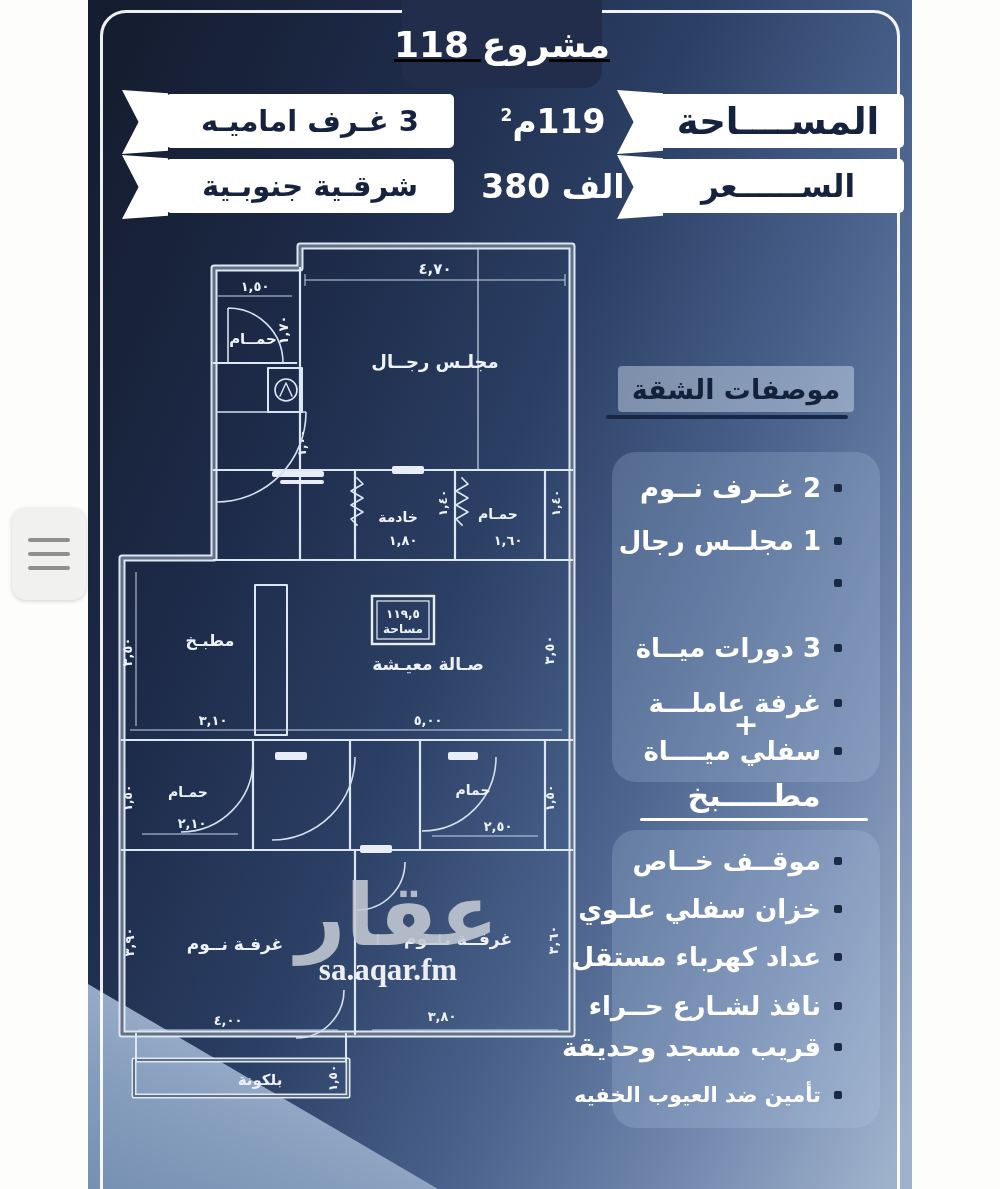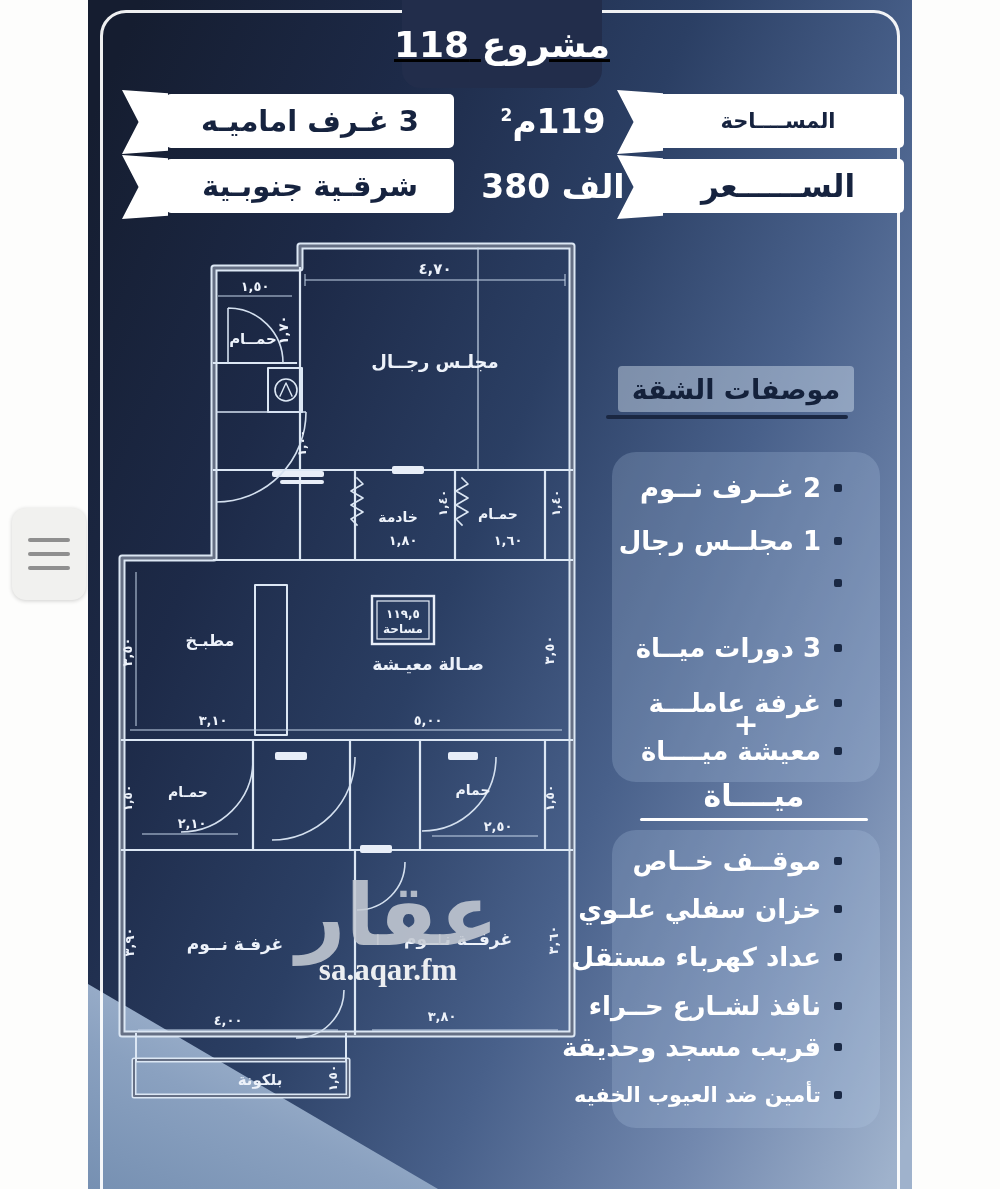--- a/index.html
+++ b/index.html
@@ -169,21 +169,21 @@
   <div class="tab">
     <span dir="rtl">مشروع 118</span>
   </div>
 
   <div class="fold" style="left:122px;top:90px;"></div>
   <div class="ribbon" style="left:166px;top:94px;width:288px;font-size:29px;" dir="rtl">3 غـرف اماميـه</div>
   <div class="fold" style="left:122px;top:155px;"></div>
   <div class="ribbon" style="left:166px;top:159px;width:288px;font-size:29px;" dir="rtl">شرقـية جنوبـية</div>
 
   <div class="fold" style="left:617px;top:90px;"></div>
-  <div class="ribbon" style="left:652px;top:94px;width:252px;font-size:21px;" dir="rtl">المســــاحة</div>
+  <div class="ribbon" style="left:652px;top:94px;width:252px;font-size:37px;" dir="rtl">المســــاحة</div>
   <div class="stat-value" style="top:94px;">
     <span dir="rtl"><span>119م</span><sup>2</sup></span>
   </div>
 
   <div class="fold" style="left:617px;top:155px;"></div>
   <div class="ribbon" style="left:652px;top:159px;width:252px;font-size:31px;" dir="rtl">الســــــعر</div>
   <div class="stat-value" style="top:159px;" dir="ltr">380 الف</div>
 
   <div class="spec-header" dir="rtl">موصفات الشقة</div>
   <div class="spec-underline"></div>
@@ -206,25 +206,25 @@
     </div>
     <div class="spec-row" style="top:236px;" dir="rtl">
       <span class="bullet"></span>
       <span>غرفة عاملـــة</span>
     </div>
     <div class="spec-row plus" style="top:255px;">
       <span>+</span>
     </div>
     <div class="spec-row" style="top:284px;" dir="rtl">
       <span class="bullet"></span>
-      <span>معيشة ميــــاة</span>
-    </div>
-  </div>
-
-  <div class="kitchen-label" dir="rtl">ميــــاة</div>
+      <span>سفلي ميــــاة</span>
+    </div>
+  </div>
+
+  <div class="kitchen-label" dir="rtl">مطـــــبخ</div>
   <div class="kitchen-underline"></div>
 
   <div class="panel panel2">
     <div class="spec-row" style="top:16px;" dir="rtl">
       <span class="bullet"></span>
       <span>موقــف خــاص</span>
     </div>
     <div class="spec-row" style="top:64px;" dir="rtl">
       <span class="bullet"></span>
       <span>خزان سفلي علـوي</span>

